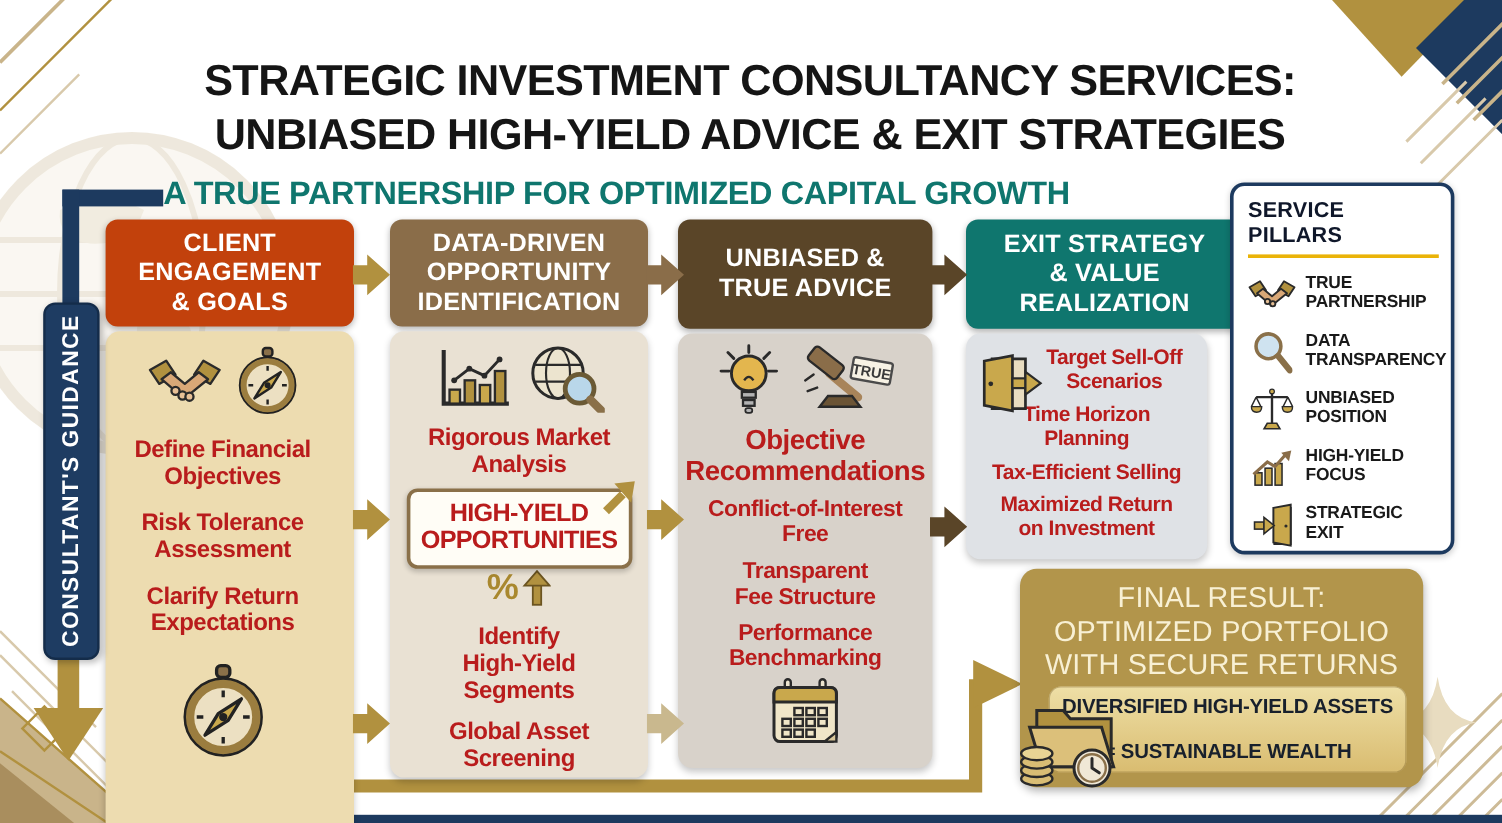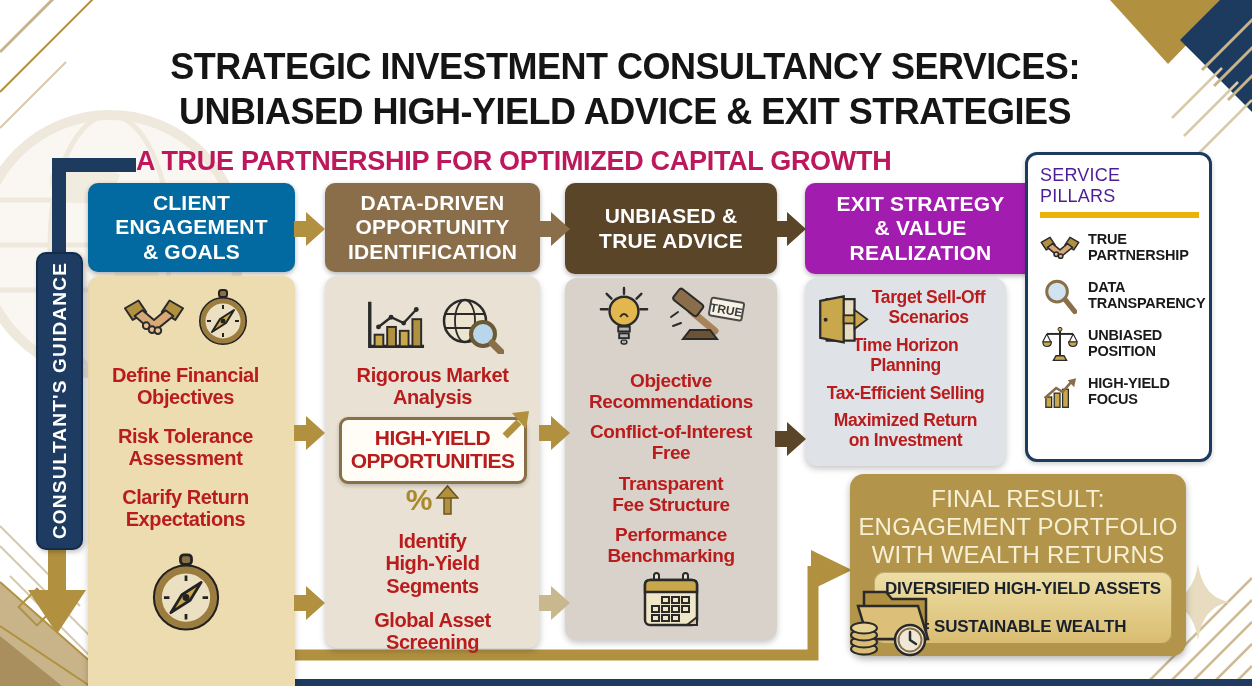--- a/index.html
+++ b/index.html
@@ -7,21 +7,21 @@
     position:relative;width:1252px;height:686px;overflow:hidden;background:#ffffff;
     font-family:"Liberation Sans","DejaVu Sans",sans-serif;
   }
   .abs{position:absolute;}
   
   .main-title{
     left:118px;top:45px;width:1014px;text-align:center;
     font-size:36px;font-weight:800;color:#151515;line-height:1.24;letter-spacing:-0.5px;z-index:2;
   }
   .subtitle{
-    left:136px;top:146px;font-size:27px;font-weight:800;color:#be185d;letter-spacing:-0.3px;z-index:2;
+    left:136px;top:146px;font-size:27px;font-weight:800;color:#0f766e;letter-spacing:-0.3px;z-index:2;
   }
   
   .conn-h{left:52px;top:158px;width:84px;height:14px;background:#1d3a5f;z-index:2;}
   .conn-v{left:52px;top:158px;width:14px;height:100px;background:#1d3a5f;z-index:2;}
   .guidance{
     left:36px;top:252px;width:47px;height:298px;background:#1e3c62;border:2px solid #142c4a;
     border-radius:10px;display:flex;align-items:center;justify-content:center;z-index:3;
     box-shadow:2px 2px 5px rgba(0,0,0,.25);box-sizing:border-box;
   }
   .guidance span{
@@ -51,22 +51,22 @@
   .callout .item{font-size:21px;letter-spacing:-0.6px;}
   .pct-row{display:flex;align-items:center;justify-content:center;gap:3px;margin-top:0px;}
   .pct{font-size:30px;font-weight:800;color:#a9882e;line-height:1;}
   
   .pillars{
     left:1025px;top:152px;width:187px;height:310px;background:#ffffff;border:3px solid #1d3a5f;
     border-radius:12px;z-index:2;box-sizing:border-box;padding:10px 10px 6px 12px;
     box-shadow:0 2px 5px rgba(0,0,0,.2);
   }
   .pillars-title{
-    color:#4c1d95;font-weight:400;font-size:18px;letter-spacing:0.2px;
-    border-bottom:6px solid #eab308;padding-bottom:5px;margin-bottom:10px;
+    color:#0f172a;font-weight:700;font-size:18px;letter-spacing:0.2px;
+    border-bottom:3px solid #eab308;padding-bottom:5px;margin-bottom:10px;
   }
   .pillar-row{display:flex;align-items:center;gap:8px;margin-bottom:8px;}
   .pillar-icon{width:40px;height:40px;display:flex;align-items:center;justify-content:center;flex:0 0 40px;}
   .pillar-label{font-size:14.5px;font-weight:800;color:#191919;line-height:1.08;white-space:pre-line;letter-spacing:-0.2px;}
   
   .final{
     left:850px;top:474px;width:336px;height:182px;background:#b2954b;border-radius:14px;z-index:2;
     box-shadow:0 3px 7px rgba(0,0,0,.3);
   }
   .final-title{
@@ -138,21 +138,21 @@
   <div class="abs conn-v"></div>
 
   <svg class="abs z1" style="left:26px;top:546px" width="62" height="90">
     <rect x="22" y="0" width="18" height="48" fill="#b1913f"></rect>
     <polygon points="2,44 60,44 31,88" fill="#b1913f"></polygon>
   </svg>
   <div class="abs guidance">
     <span>CONSULTANT'S GUIDANCE</span>
   </div>
 
-  <div class="abs col-header" style="left:88px;top:183px;width:207px;height:89px;background:#0369a1">CLIENT
+  <div class="abs col-header" style="left:88px;top:183px;width:207px;height:89px;background:#c2410c">CLIENT
 ENGAGEMENT
 &amp; GOALS</div>
   <div class="abs col-body" style="left:88px;top:276px;width:207px;height:449px;background:#eddcb0;padding:12px 22px 0 10px">
     <div class="icon-row">
       <svg width="62" height="42" viewBox="0 0 64 42">
         <g stroke="#2a2a2a" stroke-width="2" stroke-linejoin="round">
           <polygon points="2,12 16,4 24,16 10,24" fill="#b1913f"></polygon>
           <polygon points="62,12 48,4 40,16 54,24" fill="#b1913f"></polygon>
           <path d="M20 14 L32 24 L44 14 L52 20 L36 33 Q30 36 26 32 L12 20 Z" fill="#d9a877"></path>
           <circle cx="24" cy="30" r="3.5" fill="#e7c096"></circle>
@@ -181,21 +181,21 @@
       <circle cx="26" cy="33" r="20" fill="#ece0c2" stroke="#9b7d3f" stroke-width="5"></circle>
       <path d="M26 17 v4 M26 45 v4 M10 33 h4 M38 33 h4" stroke="#222" stroke-width="2"></path>
       <polygon points="15,44 23,31 37,22 29,35" fill="#c9a84c" stroke="#222" stroke-width="2" stroke-linejoin="round"></polygon>
       <circle cx="26" cy="33" r="2.5" fill="#222"></circle>
     </svg>
   </div>
 
   <div class="abs col-header" style="left:325px;top:183px;width:215px;height:89px;background:#8a6d49">DATA-DRIVEN
 OPPORTUNITY
 IDENTIFICATION</div>
-  <div class="abs col-body" style="left:325px;top:276px;width:215px;height:372px;background:#e9e1d3;padding:20px 8px 0 8px">
+  <div class="abs col-body" style="left:325px;top:276px;width:215px;height:372px;background:#e9e1d3;padding:10px 8px 0 8px">
     <div class="icon-row">
       <svg width="64" height="56" viewBox="0 0 66 56">
         <path d="M8 4 V50 H64" stroke="#2a2a2a" stroke-width="3.5" fill="none"></path>
         <rect x="13" y="38" width="9" height="12" fill="#c9a84c" stroke="#2a2a2a" stroke-width="2"></rect>
         <rect x="26" y="30" width="9" height="20" fill="#b1913f" stroke="#2a2a2a" stroke-width="2"></rect>
         <rect x="39" y="34" width="9" height="16" fill="#c9a84c" stroke="#2a2a2a" stroke-width="2"></rect>
         <rect x="52" y="22" width="9" height="28" fill="#b1913f" stroke="#2a2a2a" stroke-width="2"></rect>
         <polyline points="17,30 30,20 43,26 56,12" fill="none" stroke="#2a2a2a" stroke-width="2.5"></polyline>
         <circle cx="17" cy="30" r="2.5" fill="#2a2a2a"></circle>
           <circle cx="30" cy="20" r="2.5" fill="#2a2a2a"></circle>
@@ -252,21 +252,21 @@
         <g transform="rotate(38 26 16)">
           <rect x="10" y="9" width="30" height="14" rx="3" fill="#8a6d49" stroke="#2a2a2a" stroke-width="2"></rect>
         </g>
         <polygon points="20,52 54,52 47,43 27,43" fill="#6b5435" stroke="#2a2a2a" stroke-width="2"></polygon>
         <g transform="rotate(10 63 22)">
           <rect x="47" y="13" width="33" height="18" rx="2" fill="#f7f2e4" stroke="#4a4a4a" stroke-width="2"></rect>
           <text x="63.5" y="27" text-anchor="middle" font-size="12" font-weight="bold" fill="#3a3a3a">TRUE</text>
         </g>
       </svg>
     </div>
-    <div class="item" style="margin-top:24px;font-size:19px">Objective
+    <div class="item" style="margin-top:8px;font-size:23px">Objective
 Recommendations</div>
     <div class="item" style="margin-top:8px;font-size:19px">Conflict-of-Interest
 Free</div>
     <div class="item" style="margin-top:10px;font-size:19px">Transparent
 Fee Structure</div>
     <div class="item" style="margin-top:8px;font-size:19px">Performance
 Benchmarking</div>
     <svg width="62" height="60" viewBox="0 0 62 60" style="margin-top:4px">
       <rect x="14" y="3" width="5" height="13" rx="2.5" fill="#ece4cf" stroke="#2a2a2a" stroke-width="2"></rect>
       <rect x="43" y="3" width="5" height="13" rx="2.5" fill="#ece4cf" stroke="#2a2a2a" stroke-width="2"></rect>
@@ -281,21 +281,21 @@
           <rect x="32" y="36" width="7" height="6"></rect>
           <rect x="42" y="36" width="7" height="6"></rect>
         <rect x="12" y="45" width="7" height="6"></rect>
           <rect x="22" y="45" width="7" height="6"></rect>
           <rect x="32" y="45" width="7" height="6"></rect>
       </g>
       <path d="M47 55 l10 -8 v8 Z" fill="#d9c79a" stroke="#2a2a2a" stroke-width="2"></path>
     </svg>
   </div>
 
-  <div class="abs col-header" style="left:805px;top:183px;width:231px;height:91px;background:#a21caf">EXIT STRATEGY
+  <div class="abs col-header" style="left:805px;top:183px;width:231px;height:91px;background:#0f766e">EXIT STRATEGY
 &amp; VALUE
 REALIZATION</div>
   <div class="abs col-body" style="left:805px;top:278px;width:201px;height:188px;background:#dfe2e6;padding:10px 4px 0 4px;position:absolute">
     <svg class="abs" style="left:8px;top:12px" width="56" height="56" viewBox="0 0 62 58">
       <path d="M14 8 H46 V54 H14" fill="#e8dcc0" stroke="#2a2a2a" stroke-width="2.5"></path>
       <polygon points="8,10 34,5 34,56 8,51" fill="#c9a84c" stroke="#2a2a2a" stroke-width="2.5"></polygon>
       <circle cx="14" cy="31" r="2.2" fill="#2a2a2a"></circle>
       <rect x="34" y="26" width="12" height="9" fill="#c9a84c" stroke="#2a2a2a" stroke-width="2"></rect>
       <polygon points="46,20 60,30.5 46,41" fill="#c9a84c" stroke="#2a2a2a" stroke-width="2"></polygon>
     </svg>
@@ -386,27 +386,40 @@
           <rect x="19" y="26" width="9" height="22" fill="#c9a84c" stroke="#2a2a2a" stroke-width="2"></rect>
           <rect x="32" y="20" width="9" height="28" fill="#c9a84c" stroke="#2a2a2a" stroke-width="2"></rect>
           <polyline points="4,34 22,18 32,24 46,8" fill="none" stroke="#8a6d49" stroke-width="4"></polyline>
           <polygon points="40,6 53,3 50,17" fill="#8a6d49"></polygon>
         </svg>
       </span>
       <span class="pillar-label">HIGH-YIELD
 FOCUS</span>
     </div>
 
+    <div class="pillar-row">
+      <span class="pillar-icon">
+        <svg width="33" height="38" viewBox="0 0 50 58">
+          <path d="M26 8 H48 V54 H26" fill="none" stroke="#2a2a2a" stroke-width="2.5"></path>
+          <polygon points="26,8 48,4 48,56 26,52" fill="#c9a84c" stroke="#2a2a2a" stroke-width="2.5"></polygon>
+          <circle cx="42" cy="31" r="2" fill="#2a2a2a"></circle>
+          <rect x="2" y="26" width="12" height="9" fill="#c9a84c" stroke="#2a2a2a" stroke-width="2"></rect>
+          <polygon points="14,20 27,30.5 14,41" fill="#c9a84c" stroke="#2a2a2a" stroke-width="2"></polygon>
+        </svg>
+      </span>
+      <span class="pillar-label">STRATEGIC
+EXIT</span>
+    </div>
   </div>
 
   <div class="abs final">
     <div class="final-title">
       <div>FINAL RESULT:</div>
-      <div>ENGAGEMENT PORTFOLIO</div>
-      <div>WITH WEALTH RETURNS</div>
+      <div>OPTIMIZED PORTFOLIO</div>
+      <div>WITH SECURE RETURNS</div>
     </div>
     <div class="final-inner">
       <div>DIVERSIFIED HIGH-YIELD ASSETS</div>
       <div>= SUSTAINABLE WEALTH</div>
     </div>
     <svg class="abs" style="left:-2px;bottom:-2px" width="92" height="80" viewBox="0 0 92 80">
       <path d="M16 14 h22 l6 7 h34 v40 H16 z" fill="#b1913f" stroke="#2a2a2a" stroke-width="2.5"></path>
       <polygon points="10,28 70,28 80,61 20,61" fill="#dcc07a" stroke="#2a2a2a" stroke-width="2.5"></polygon>
       <ellipse cx="16" cy="71" rx="13" ry="5.5" fill="#d9bd74" stroke="#2a2a2a" stroke-width="2"></ellipse>
       <ellipse cx="16" cy="64" rx="13" ry="5.5" fill="#d9bd74" stroke="#2a2a2a" stroke-width="2"></ellipse>

